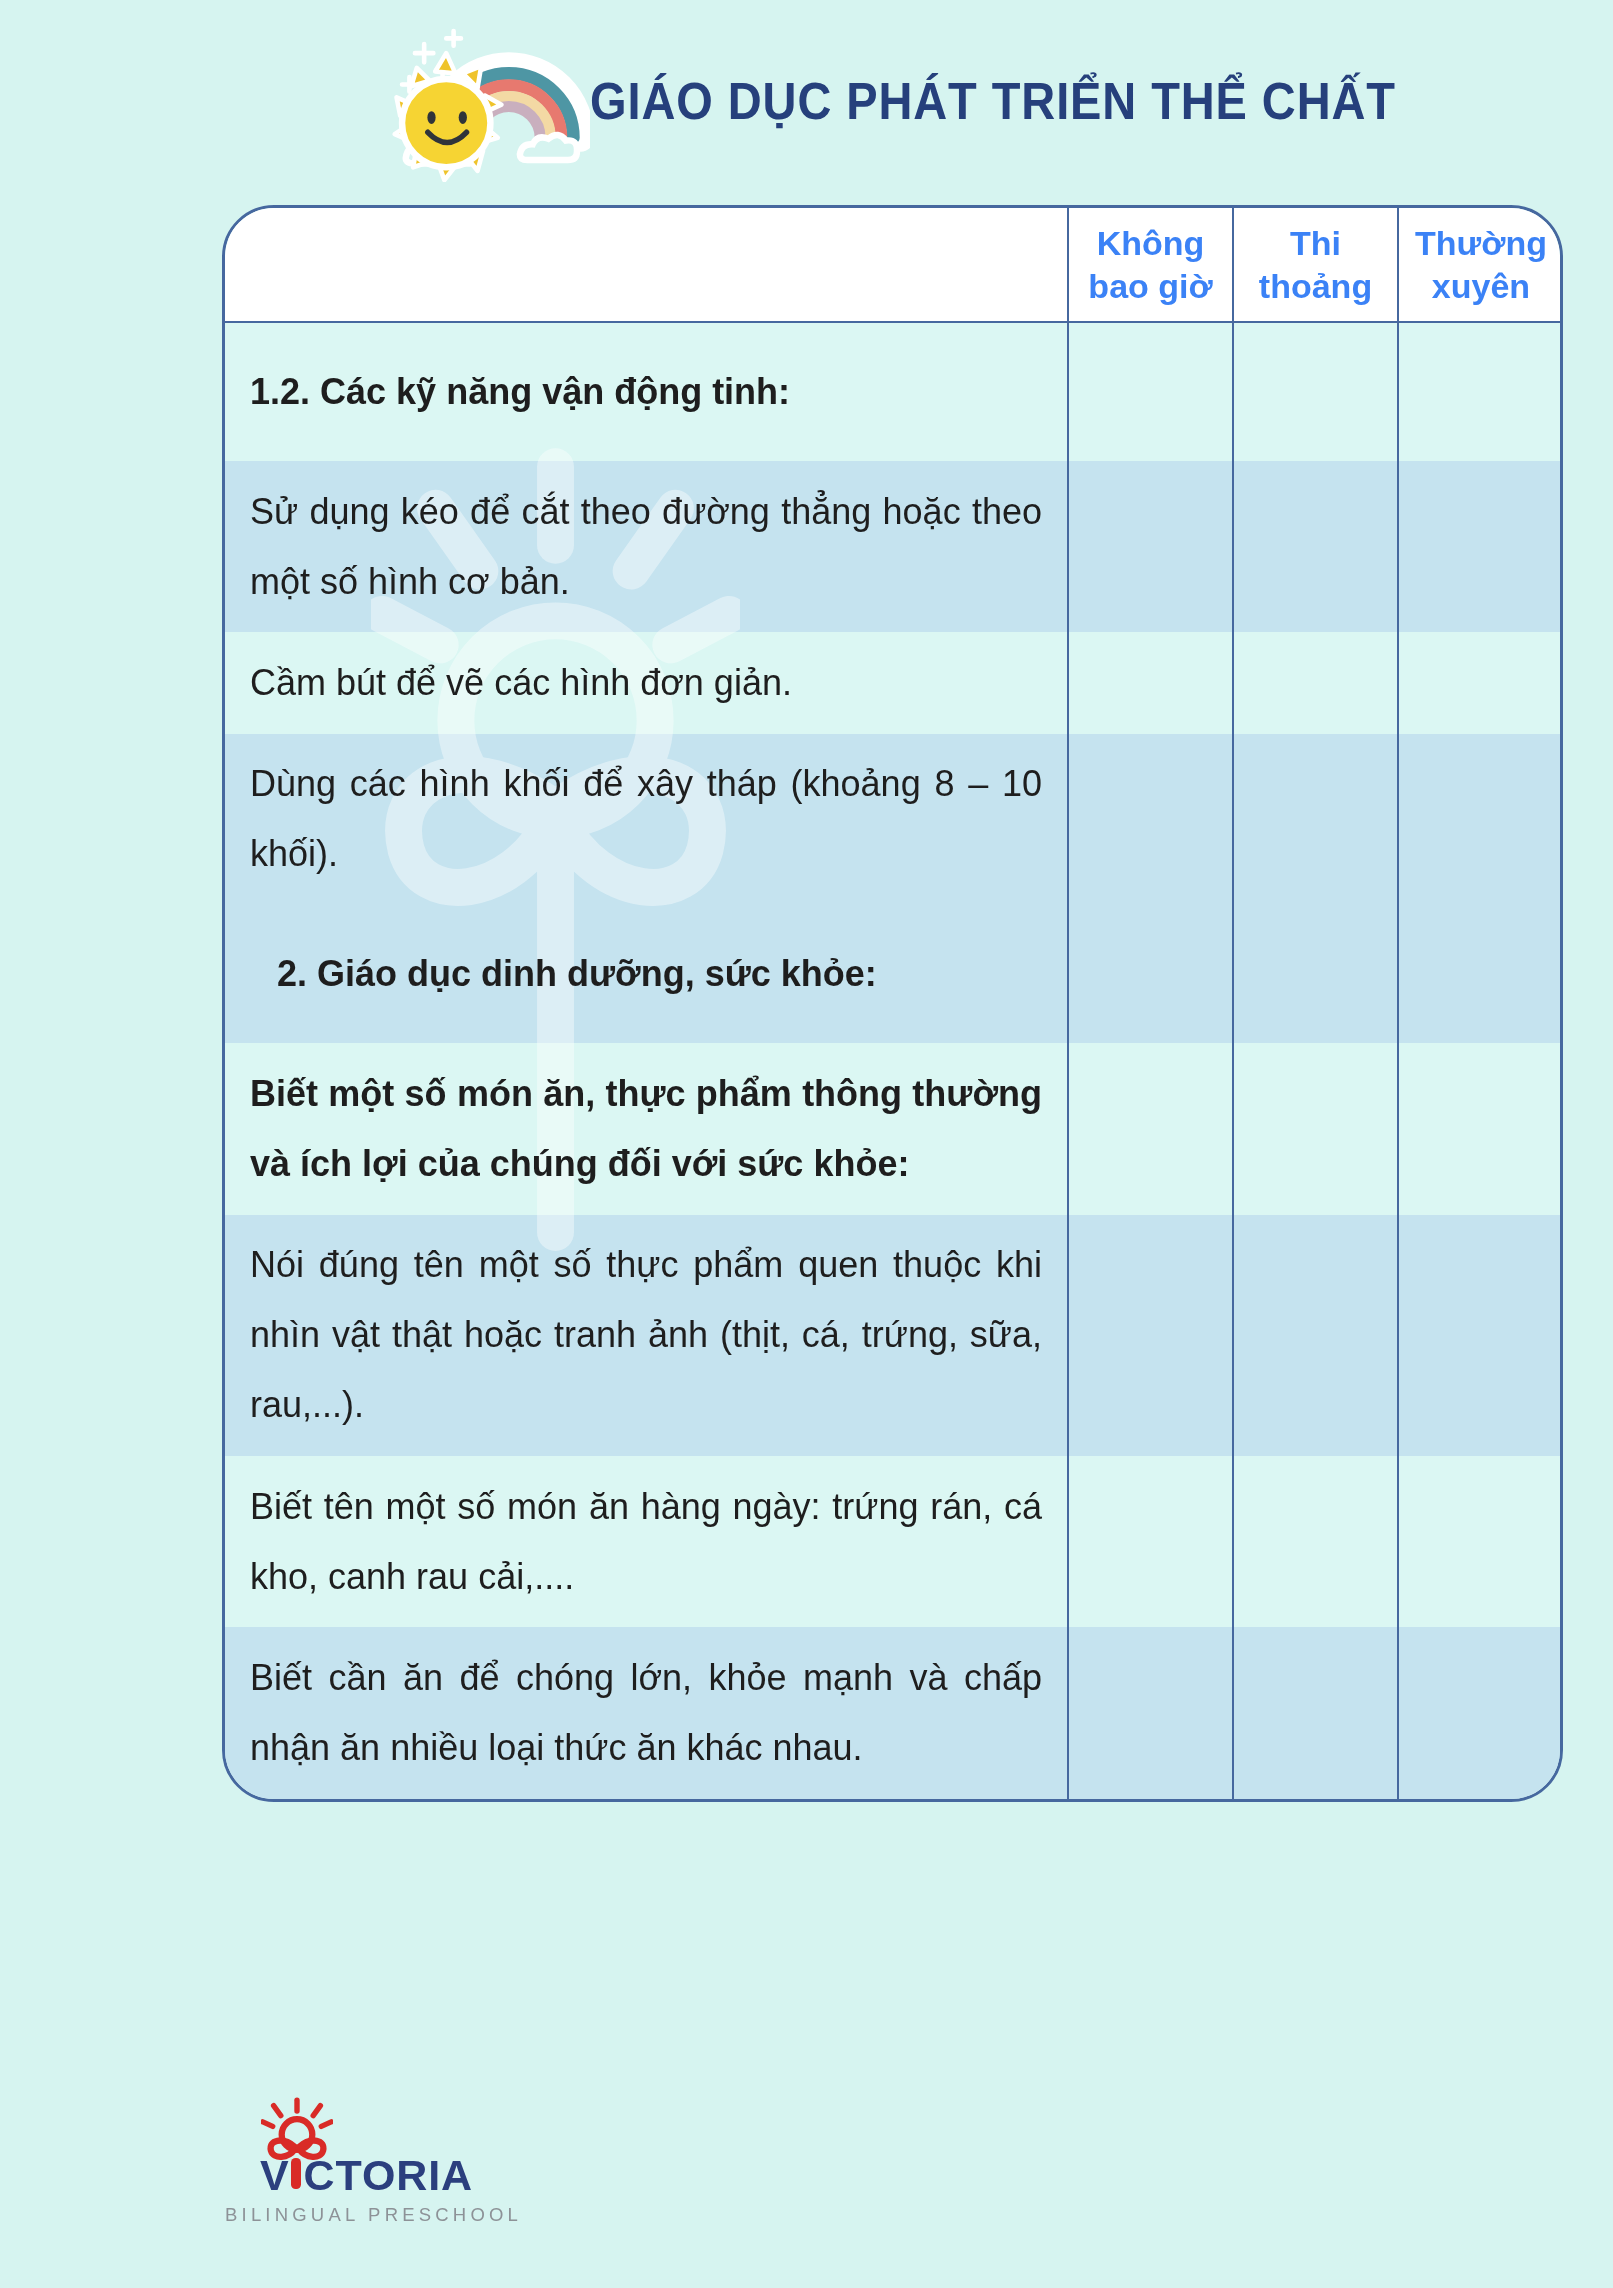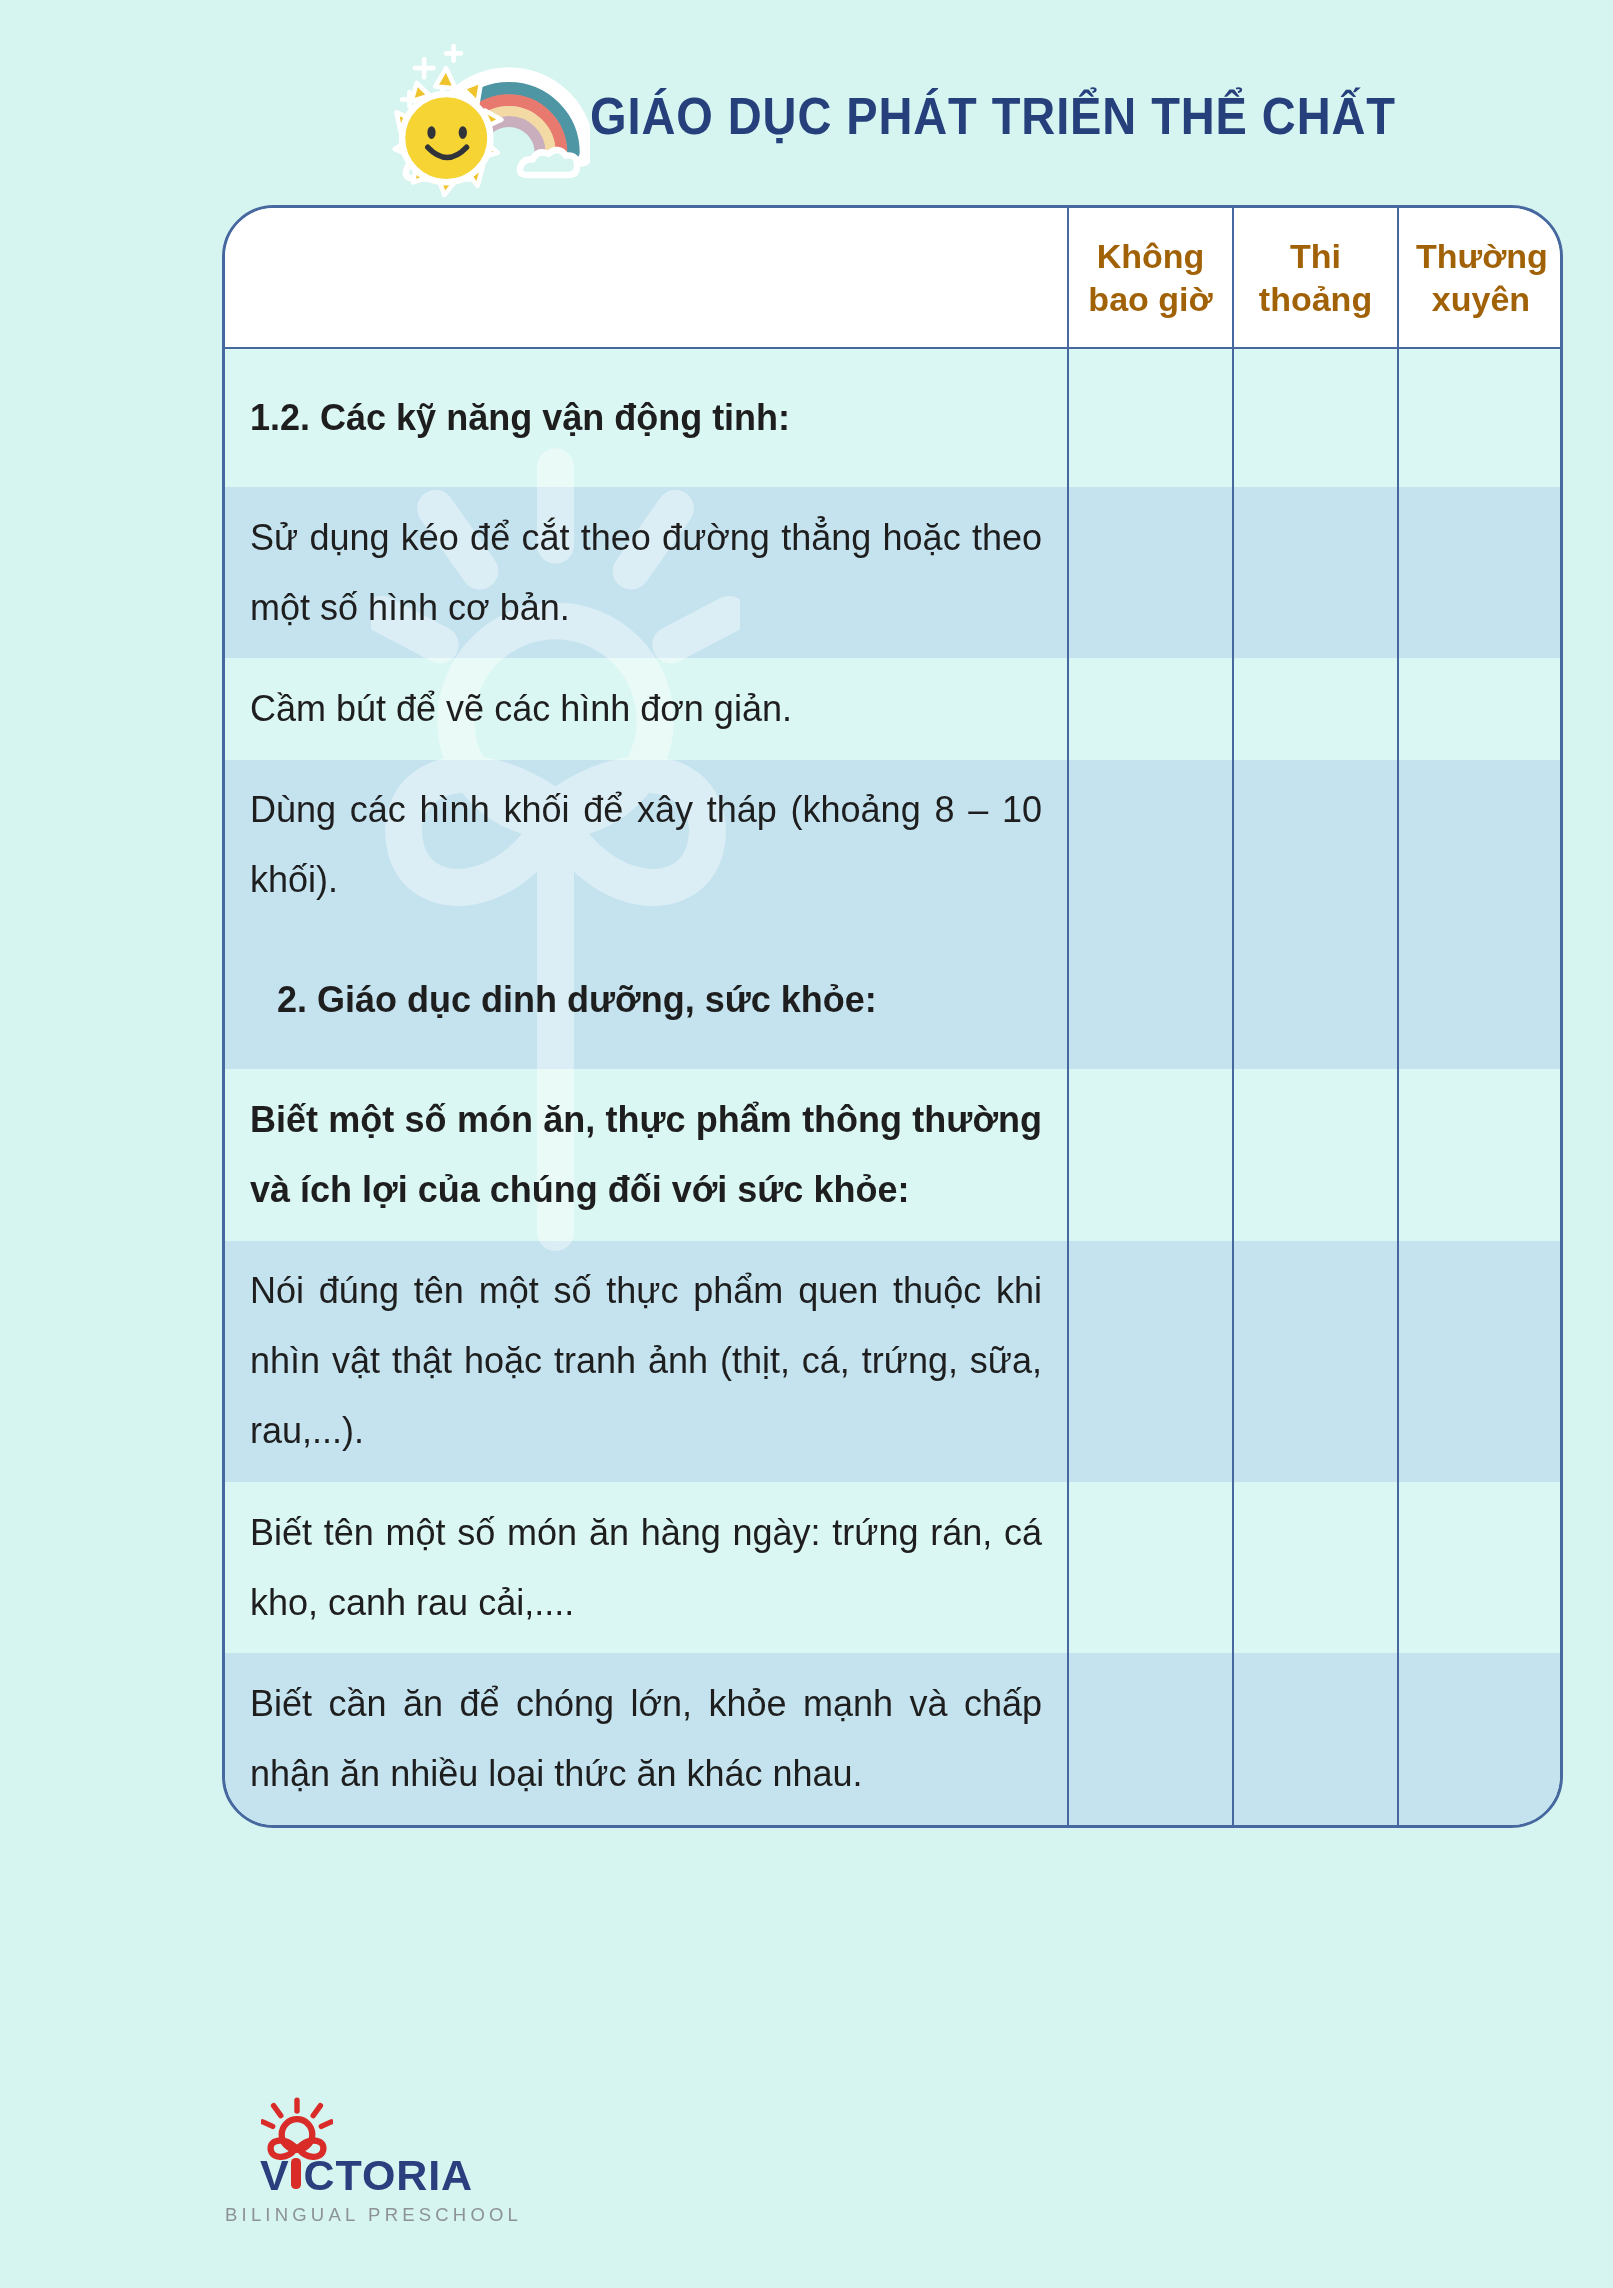--- a/index.html
+++ b/index.html
@@ -7,44 +7,44 @@
     width:1613px;height:2289px;
     font-family:"Liberation Sans","DejaVu Sans",sans-serif;
     background:#d6f4f0;
     position:relative;
     overflow:hidden;
   }
   .page{position:absolute;inset:0;background:#d6f4f0;}
 
   
   .header{
-    position:absolute;left:222px;top:28px;width:1341px;height:175px;
+    position:absolute;left:222px;top:13px;width:1341px;height:175px;
     display:flex;align-items:center;justify-content:center;
   }
   .logo{width:201px;height:162px;flex:0 0 auto;}
   .page-title{
     font-size:47px;font-weight:bold;color:#26407c;
     letter-spacing:0.9px;margin:0;white-space:nowrap;
     transform:scaleY(1.12);
   }
 
   
   .table-wrap{
     position:absolute;left:222px;top:205px;width:1341px;
     border:3.7px solid #46689f;border-radius:52px;overflow:hidden;
     background:#dbf7f3;box-sizing:border-box;
   }
   table.checklist{width:100%;border-collapse:collapse;table-layout:fixed;}
   col.c-q{width:843px;}
   col.c-a{width:165px;}
   thead th{
     background:#ffffff;height:105px;
-    font-size:34px;font-weight:bold;color:#a16207;line-height:43px;
+    font-size:34px;font-weight:bold;color:#3b82f6;line-height:43px;
     border-bottom:2.8px solid #46689f;vertical-align:middle;text-align:center;
-    padding:17px;
+    padding:4px;
   }
   thead th + th{border-left:2.8px solid #46689f;}
   tbody td{padding:0;vertical-align:middle;}
   tbody td + td{border-left:2.8px solid #46689f;}
   tr.light td{background:#dbf7f3;}
   tr.dark td{background:#c5e3ef;}
   td.q{
     padding:15.7px 25px;
     font-size:36px;line-height:70px;color:#1e1e1e;
     text-align:justify;

